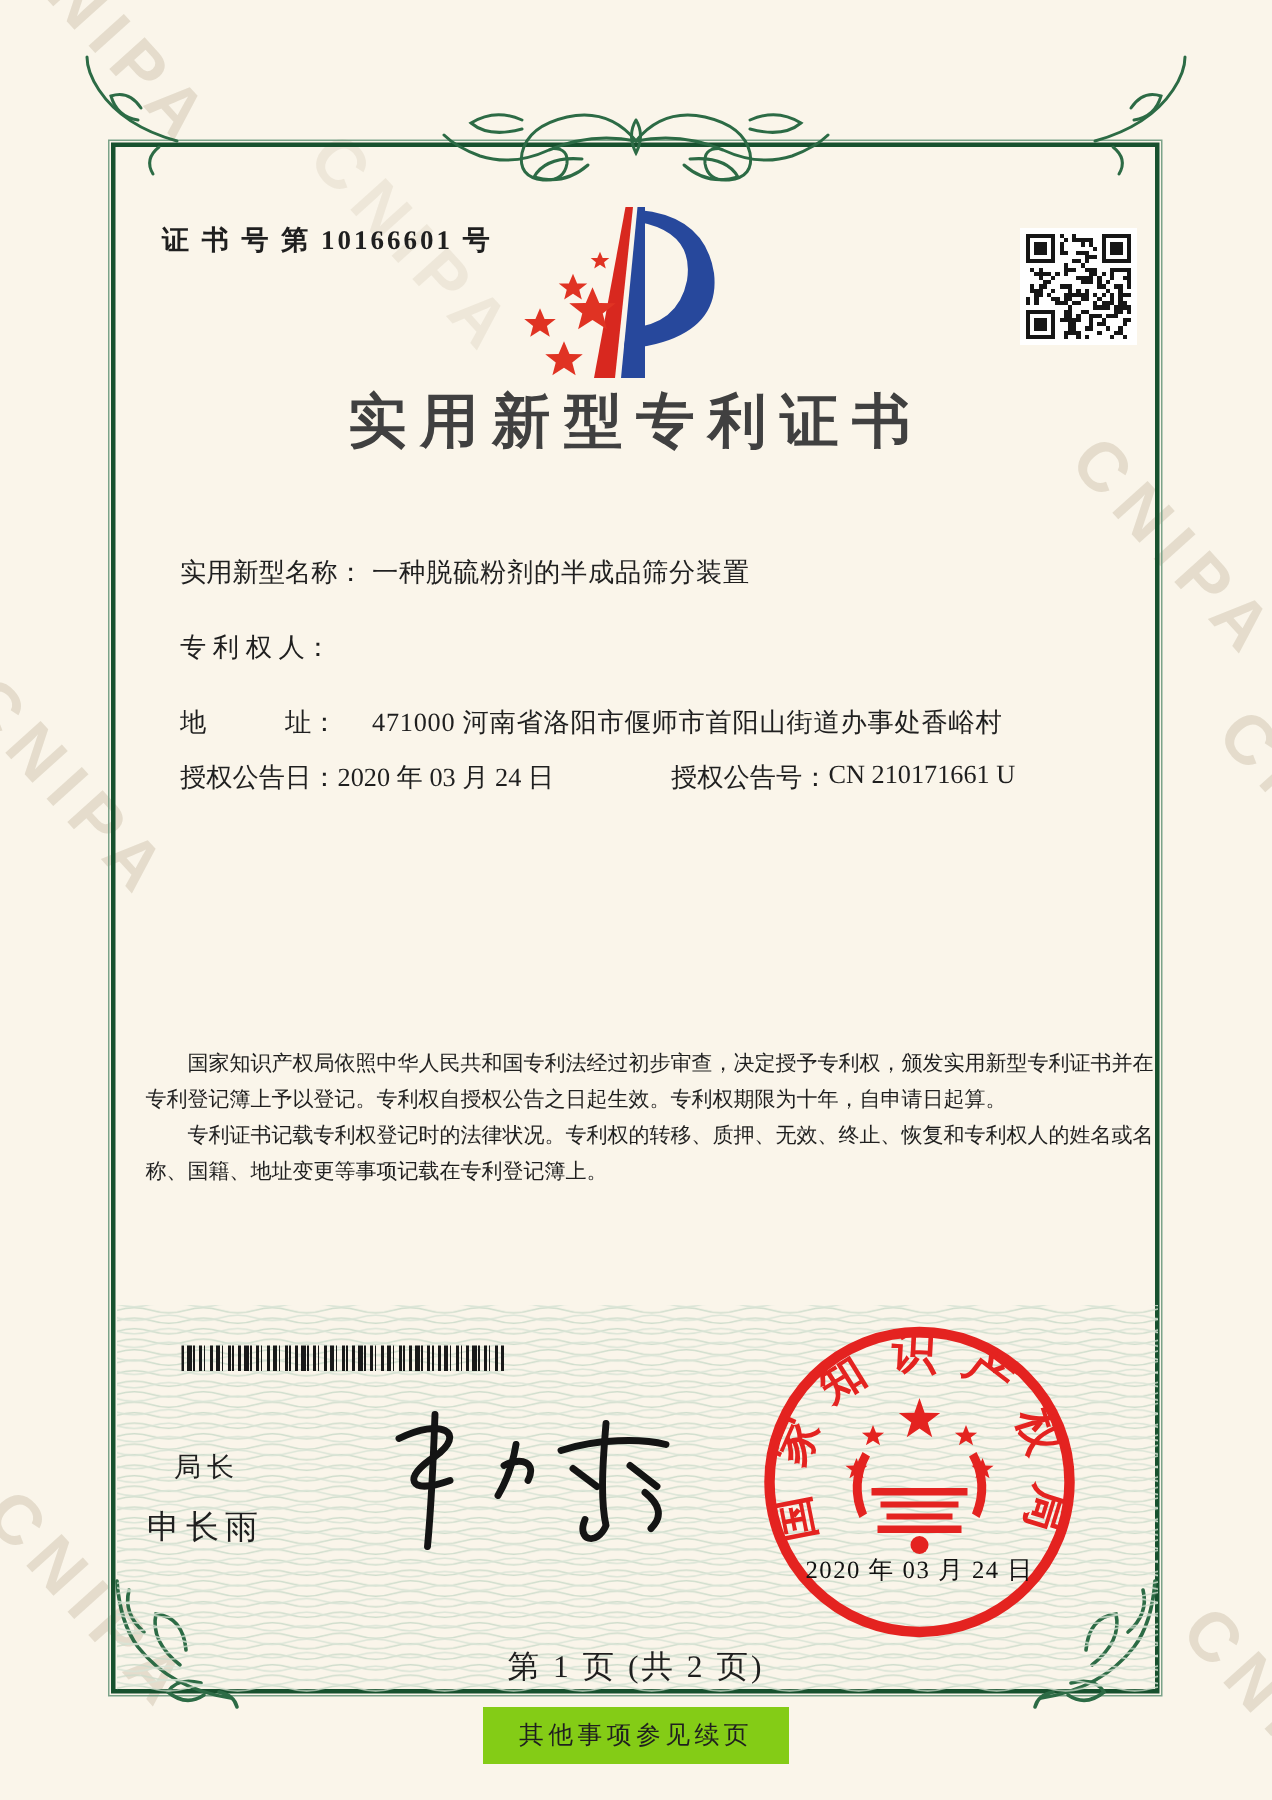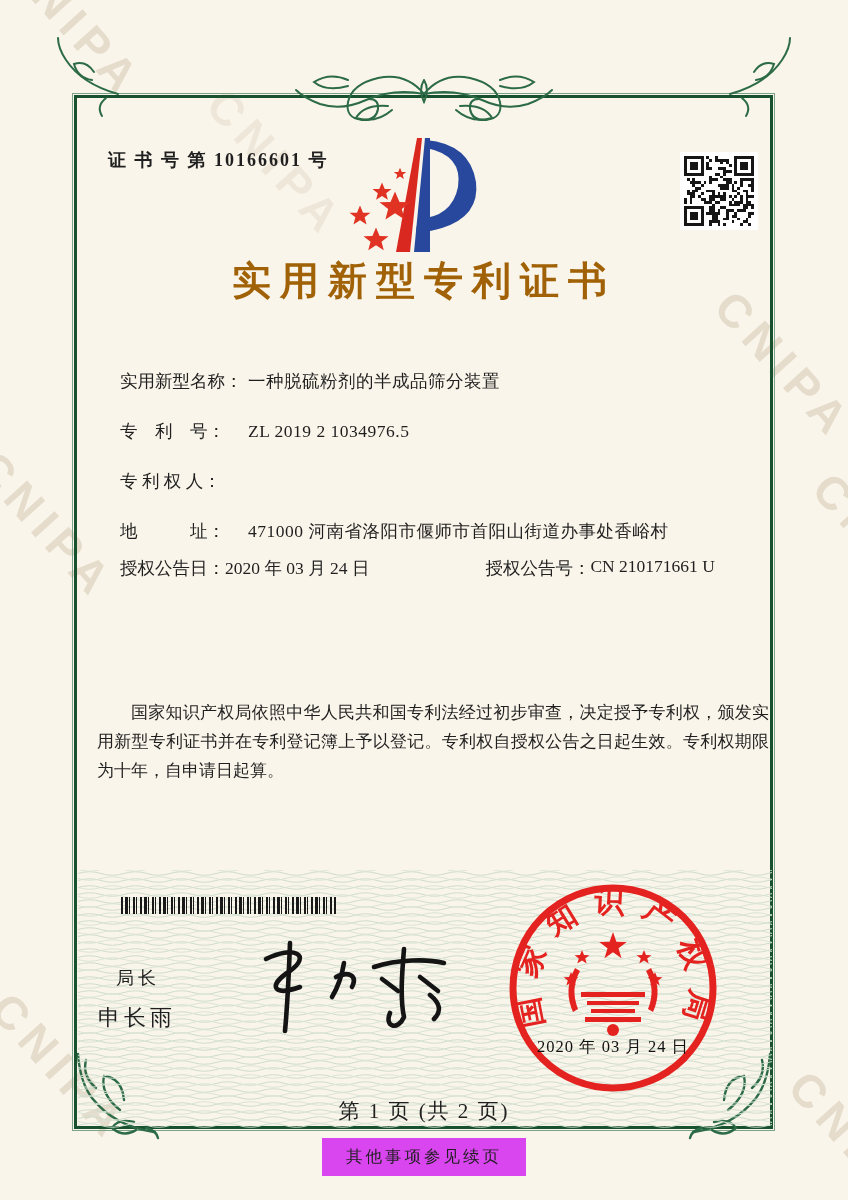--- a/index.html
+++ b/index.html
@@ -38,32 +38,32 @@
   }
   .logo { position:absolute; left:338px; top:130px; z-index:3; }
   .qr {
     position:absolute; left:680px; top:152px; width:78px; height:78px;
     background:#ffffff; padding:4px; z-index:3;
   }
   .qr svg { width:70px; height:70px; display:block; }
   .title {
     position:absolute; left:0; right:0; top:254px; text-align:center;
     font-size:39px; font-weight:bold; letter-spacing:9px; z-index:3;
-    color:#a16207;
+    color:#404040;
   }
   .fields { position:absolute; left:120px; top:356px; width:640px; z-index:3; }
   .frow { display:flex; align-items:center; height:50px; font-size:17.5px; }
   .frow .flabel { min-width:128px; white-space:nowrap; }
   .frow .fvalue { letter-spacing:0.5px; }
   .frow-double { display:flex; height:50px; font-size:17.5px; }
   .frow-double .pair { display:flex; }
-  .frow-double .pair.second { margin-left:116px; }
+  .frow-double .pair.second { margin-left:78px; }
   .paragraphs {
     position:absolute; left:97px; top:698px; width:672px; z-index:3;
-    font-size:17px; line-height:1.72; text-align:justify;font-family:Liberation Serif, serif;
+    font-size:14px; line-height:1.72; text-align:justify;font-family:Liberation Serif, serif;
   }
   .paragraphs p { text-indent:2em; }
   .guilloche {
     position:absolute; left:78px; top:870px; width:694px; height:258px;
     z-index:2; overflow:hidden;
   }
   .barcode {
     position:absolute; left:121px; top:897px; width:215px; height:17px; z-index:4;
     background:repeating-linear-gradient(90deg,
       #191919 0 2px, rgba(0,0,0,0) 2px 4px,
@@ -81,21 +81,21 @@
     font-size:16.5px; letter-spacing:1px; color:#111; z-index:5;
   }
   .page-footer {
     position:absolute; left:0; right:0; top:1097px; text-align:center;
     font-size:21px; letter-spacing:2px; z-index:4;
   }
   .continuation {
     position:absolute; left:0; right:0; top:1138px; text-align:center; z-index:3;
   }
   .continuation span {
-    display:inline-block; background:#d946ef; padding:8px 24px;
+    display:inline-block; background:#84cc16; padding:8px 24px;
     font-size:16.5px; letter-spacing:3px;
   }
 </style>
 </head>
 <body>
 
 <span class="watermark" style="left:-16px; top:-4px;">CNIPA</span>
 <span class="watermark" style="left:694px; top:338px;">CNIPA</span>
 <span class="watermark" style="left:-44px; top:498px;">CNIPA</span>
 <span class="watermark" style="left:792px; top:520px;">CNIPA</span>
@@ -374,44 +374,41 @@
 </div>
 
 <div class="title">实用新型专利证书</div>
 
 <div class="fields">
   <div class="frow">
     <span class="flabel">实用新型名称：</span>
     <span class="fvalue">一种脱硫粉剂的半成品筛分装置</span>
   </div>
   <div class="frow">
-    <span class="flabel">专　利　号：</span>
-    <span class="fvalue">ZL 2019 2 1034976.5</span>
-  </div>
-  <div class="frow">
     <span class="flabel">专 利 权 人：</span>
   </div>
   <div class="frow">
     <span class="flabel">地　　　址：</span>
     <span class="fvalue">471000 河南省洛阳市偃师市首阳山街道办事处香峪村</span>
   </div>
   <div class="frow-double">
     <span class="pair">
       <span class="flabel">授权公告日：</span>
       <span class="fvalue">2020 年 03 月 24 日</span>
     </span>
     <span class="pair second">
       <span>授权公告号：</span>
       <span class="fvalue">CN 210171661 U</span>
     </span>
   </div>
 </div>
 
 <div class="paragraphs">
   <p>国家知识产权局依照中华人民共和国专利法经过初步审查，决定授予专利权，颁发实用新型专利证书并在专利登记簿上予以登记。专利权自授权公告之日起生效。专利权期限为十年，自申请日起算。</p>
+  <p>专利证书记载专利权登记时的法律状况。专利权的转移、质押、无效、终止、恢复和专利权人的姓名或名称、国籍、地址变更等事项记载在专利登记簿上。</p>
 </div>
 
 <svg class="guilloche">
   <defs>
     <pattern id="gwave" width="46" height="7" patternUnits="userSpaceOnUse">
       <path d="M0 3.5 Q11.5 0 23 3.5 T46 3.5" fill="none" stroke="#cddccb" stroke-width="1"></path>
     </pattern>
     <pattern id="gwave2" width="46" height="9" patternUnits="userSpaceOnUse" patternTransform="translate(23,4)">
       <path d="M0 4.5 Q11.5 1 23 4.5 T46 4.5" fill="none" stroke="#d9e4d6" stroke-width="1"></path>
     </pattern>

